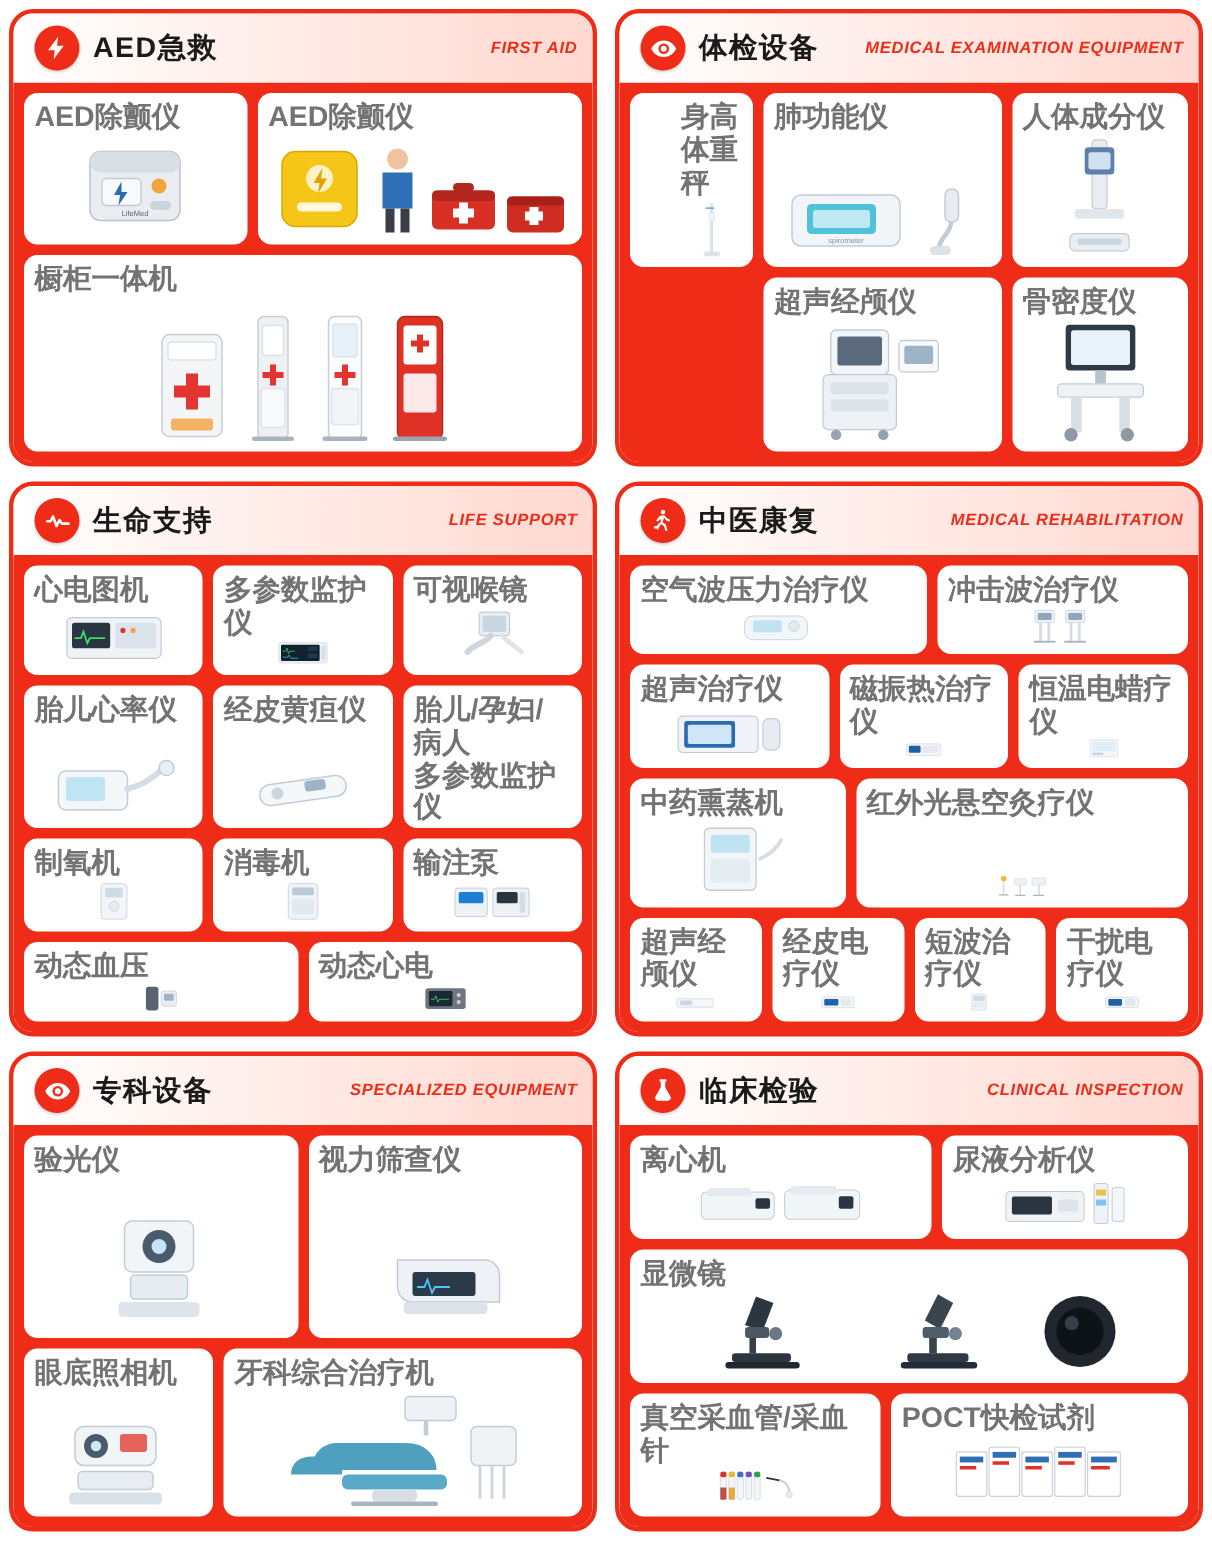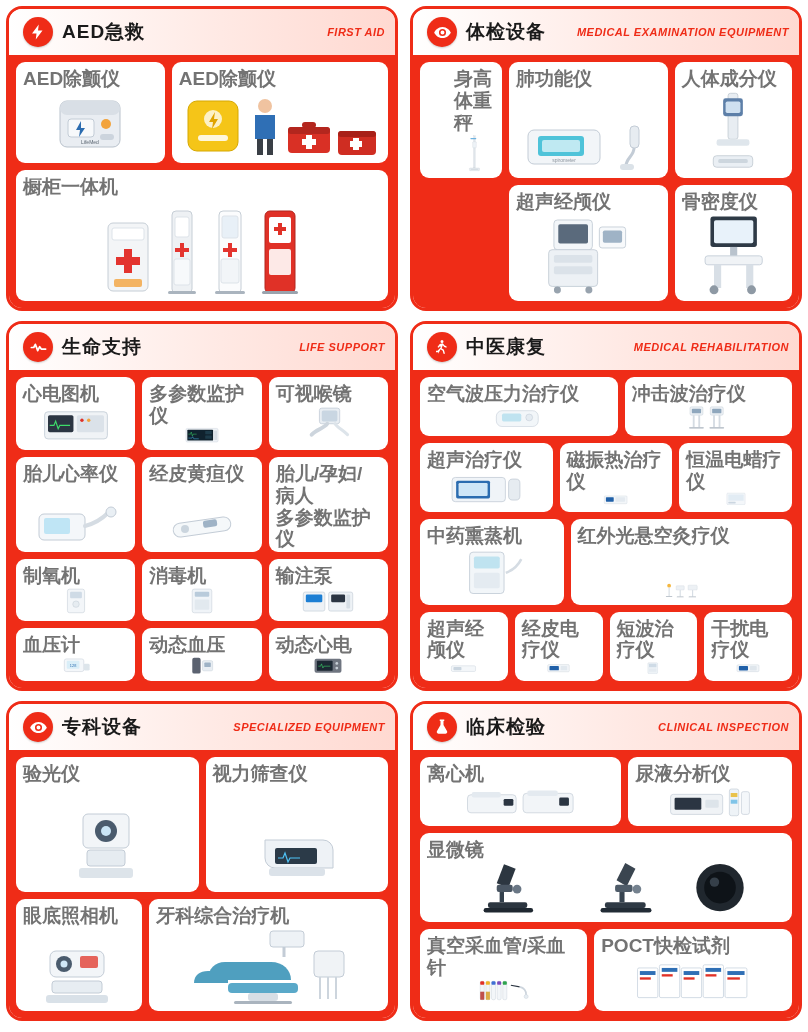--- a/index.html
+++ b/index.html
@@ -428,31 +428,20 @@
               <rect x="4" y="8" width="34" height="30" rx="3" fill="#eef2f6" stroke="#c3ccd6"></rect>
               <rect x="8" y="12" width="26" height="12" rx="2" fill="#1d7fd4"></rect>
               <rect x="44" y="8" width="38" height="30" rx="3" fill="#eef2f6" stroke="#c3ccd6"></rect>
               <rect x="48" y="12" width="22" height="12" rx="2" fill="#2b3542"></rect>
               <rect x="72" y="12" width="6" height="22" rx="2" fill="#d6dee5"></rect>
             </svg>
           </div>
         </div>
       </div>
       <div class="row">
-        <div class="tile f1">
-          <div class="tile-label">血压计</div>
-          <div class="tile-art">
-            <svg width="64" height="40" viewBox="0 0 64 40">
-              <rect x="8" y="6" width="40" height="26" rx="4" fill="#f4f7fa" stroke="#c3ccd6"></rect>
-              <rect x="13" y="10" width="26" height="16" rx="2" fill="#d9eef8"></rect>
-              <text x="26" y="22" font-size="8" fill="#2b6cb0" text-anchor="middle" font-family="Liberation Sans">128</text>
-              <rect x="48" y="16" width="12" height="14" rx="3" fill="#dde5eb"></rect>
-            </svg>
-          </div>
-        </div>
         <div class="tile f1">
           <div class="tile-label">动态血压</div>
           <div class="tile-art">
             <svg width="62" height="42" viewBox="0 0 62 42">
               <rect x="10" y="4" width="18" height="34" rx="4" fill="#5b6270"></rect>
               <rect x="32" y="10" width="22" height="22" rx="3" fill="#e9eef3" stroke="#c3ccd6"></rect>
               <rect x="36" y="14" width="14" height="10" rx="2" fill="#9fb3c6"></rect>
             </svg>
           </div>
         </div>

